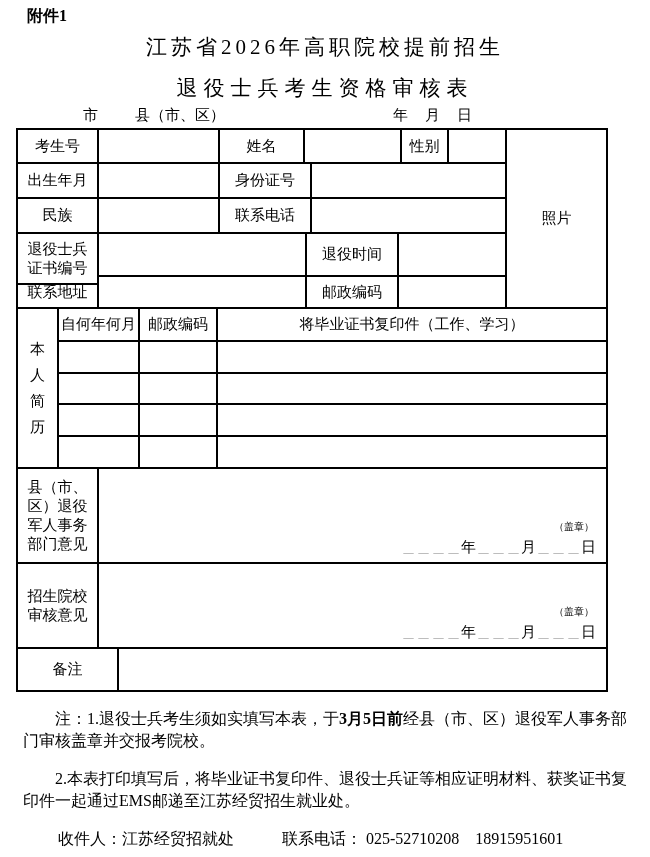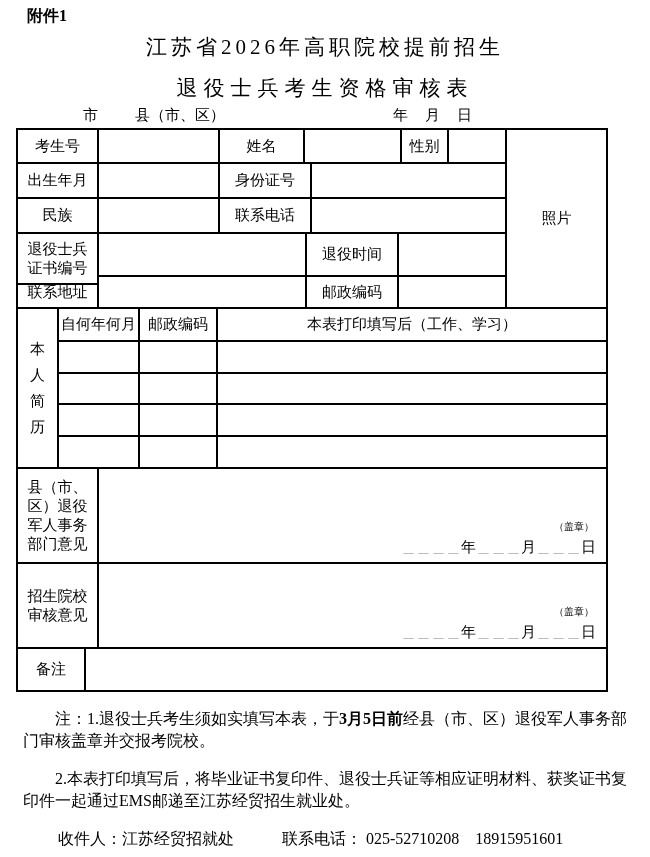--- a/index.html
+++ b/index.html
@@ -84,21 +84,21 @@
     <div class="c" style="left:381px;top:147px;width:108px;height:32px"></div>
 
     <div class="c stack vlabel" style="left:0;top:179px;width:41px;height:160px">
       <div>本</div>
       <div>人</div>
       <div>简</div>
       <div>历</div>
     </div>
     <div class="c" style="left:41px;top:179px;width:81px;height:33px">自何年何月</div>
     <div class="c" style="left:122px;top:179px;width:78px;height:33px">邮政编码</div>
-    <div class="c noR" style="left:200px;top:179px;width:388px;height:33px">本表打印填写后（工作、学习）</div>
+    <div class="c noR" style="left:200px;top:179px;width:388px;height:33px">将毕业证书复印件（工作、学习）</div>
 
     <div class="c" style="left:41px;top:212px;width:81px;height:32px"></div>
     <div class="c" style="left:122px;top:212px;width:78px;height:32px"></div>
     <div class="c noR" style="left:200px;top:212px;width:388px;height:32px"></div>
 
     <div class="c" style="left:41px;top:244px;width:81px;height:31px"></div>
     <div class="c" style="left:122px;top:244px;width:78px;height:31px"></div>
     <div class="c noR" style="left:200px;top:244px;width:388px;height:31px"></div>
 
     <div class="c" style="left:41px;top:275px;width:81px;height:32px"></div>
@@ -126,21 +126,21 @@
       <div>招生院校</div>
       <div>审核意见</div>
     </div>
     <div class="c noR" style="left:81px;top:434px;width:507px;height:85px">
       <div class="opinner">
         <div class="seal">（盖章）</div>
         <div class="dateline"><span class="blank">＿＿＿＿</span><span>年</span><span class="blank">＿＿＿</span><span>月</span><span class="blank">＿＿＿</span><span>日</span></div>
       </div>
     </div>
 
-    <div class="c noB" style="left:0;top:519px;width:68px;height:41px">备注</div>
+    <div class="c noB" style="left:0;top:519px;width:101px;height:41px">备注</div>
     <div class="c noR noB" style="left:81px;top:519px;width:507px;height:41px"></div>
 
   </div>
 
   <div class="notes">
     <p class="n1"><span>注：1.退役士兵考生须如实填写本表，于</span><span class="bold">3月5日前</span><span>经县（市、区）退役军人事务部门审核盖章并交报考院校。</span></p>
     <p>2.本表打印填写后，将毕业证书复印件、退役士兵证等相应证明材料、获奖证书复印件一起通过EMS邮递至江苏经贸招生就业处。</p>
     <p class="n4">收件人：江苏经贸招就处　　　联系电话： 025-52710208　18915951601</p>
   </div>
 

